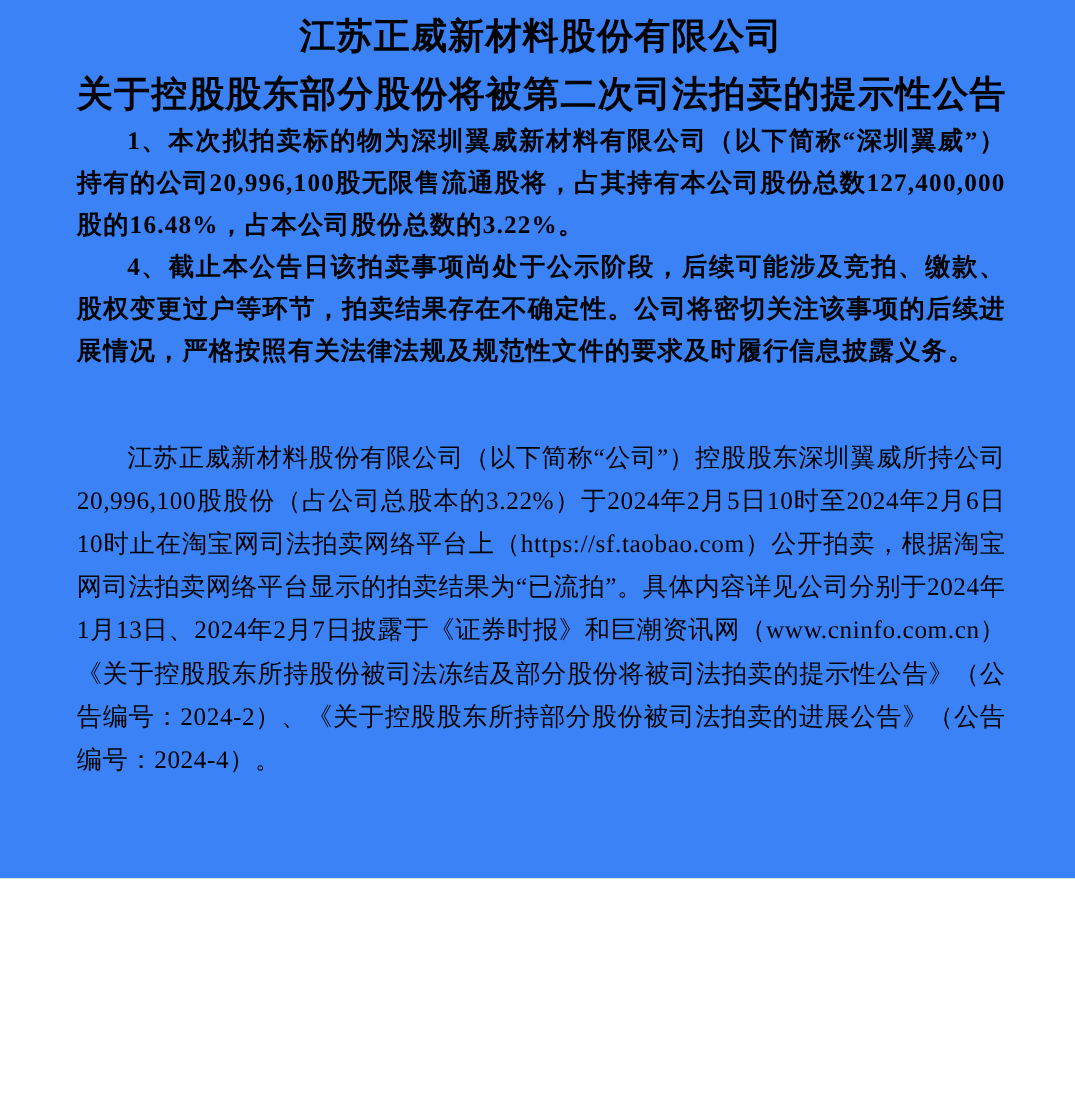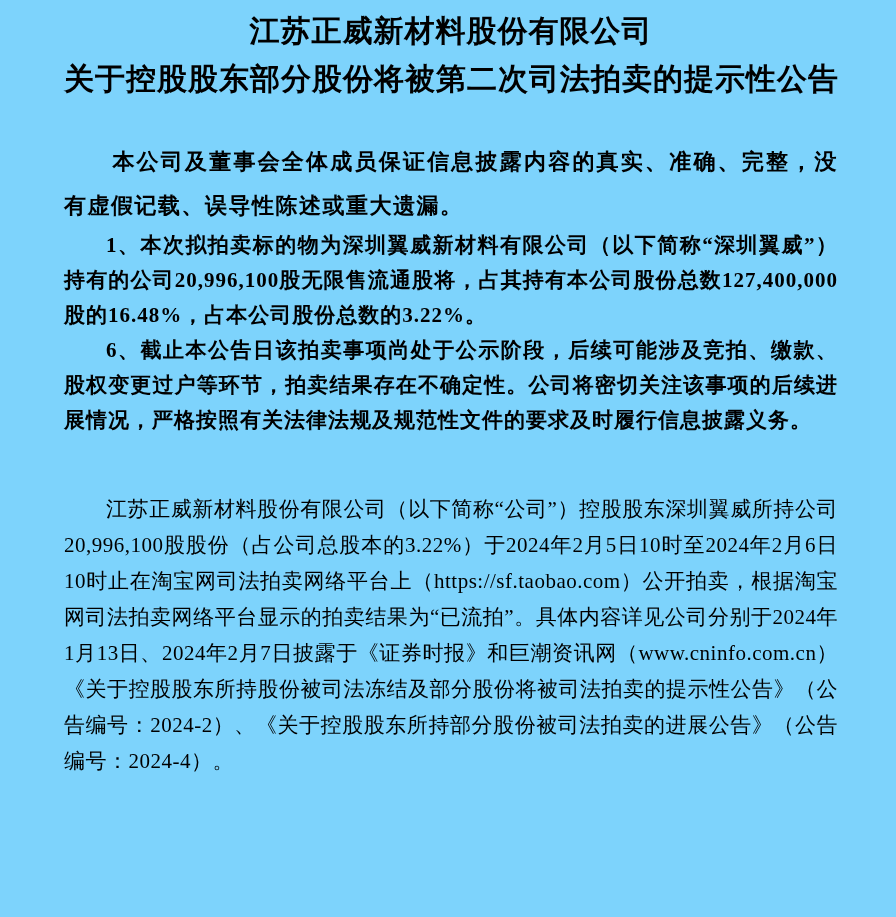--- a/index.html
+++ b/index.html
@@ -3,23 +3,23 @@
 <meta charset="utf-8">
 <style>
   html, body {
     margin: 0;
     padding: 0;
     background: #ffffff;
   }
   .page {
     position: relative;
     width: 896px;
-    height: 917px;
+    height: 732px;
     margin: 0 auto;
-    background: #7dd3fc;
+    background: #3b82f6;
     color: #000000;
     overflow: hidden;
     box-sizing: border-box;
     padding: 13px 58px 0 64px;
     font-family: "Liberation Serif", serif;
   }
   .doc-title {
     margin: 0;
     text-align: center;
     font-family: "Liberation Sans", sans-serif;
@@ -75,23 +75,22 @@
 </style>
 </head>
 <body>
 
 <div class="page">
 
   <h1 class="doc-title">江苏正威新材料股份有限公司</h1>
 
   <h2 class="doc-title second">关于控股股东部分股份将被第二次司法拍卖的提示性公告</h2>
 
-  <p class="disclaimer">本公司及董事会全体成员保证信息披露内容的真实、准确、完整，没有虚假记载、误导性陈述或重大遗漏。</p>
 
 
   <p class="risk-item">1、本次拟拍卖标的物为深圳翼威新材料有限公司（以下简称“深圳翼威”）持有的公司20,996,100股无限售流通股将，占其持有本公司股份总数127,400,000股的16.48%，占本公司股份总数的3.22%。</p>
 
-  <p class="risk-item">6、截止本公告日该拍卖事项尚处于公示阶段，后续可能涉及竞拍、缴款、股权变更过户等环节，拍卖结果存在不确定性。公司将密切关注该事项的后续进展情况，严格按照有关法律法规及规范性文件的要求及时履行信息披露义务。</p>
+  <p class="risk-item">4、截止本公告日该拍卖事项尚处于公示阶段，后续可能涉及竞拍、缴款、股权变更过户等环节，拍卖结果存在不确定性。公司将密切关注该事项的后续进展情况，严格按照有关法律法规及规范性文件的要求及时履行信息披露义务。</p>
 
 
   <p class="body-para first">江苏正威新材料股份有限公司（以下简称“公司”）控股股东深圳翼威所持公司20,996,100股股份（占公司总股本的3.22%）于2024年2月5日10时至2024年2月6日10时止在淘宝网司法拍卖网络平台上（https://sf.taobao.com）公开拍卖，根据淘宝网司法拍卖网络平台显示的拍卖结果为“已流拍”。具体内容详见公司分别于2024年1月13日、2024年2月7日披露于《证券时报》和巨潮资讯网（www.cninfo.com.cn）《关于控股股东所持股份被司法冻结及部分股份将被司法拍卖的提示性公告》（公告编号：2024-2）、《关于控股股东所持部分股份被司法拍卖的进展公告》（公告编号：2024-4）。</p>
 
 </div>
 
 </body></html>

